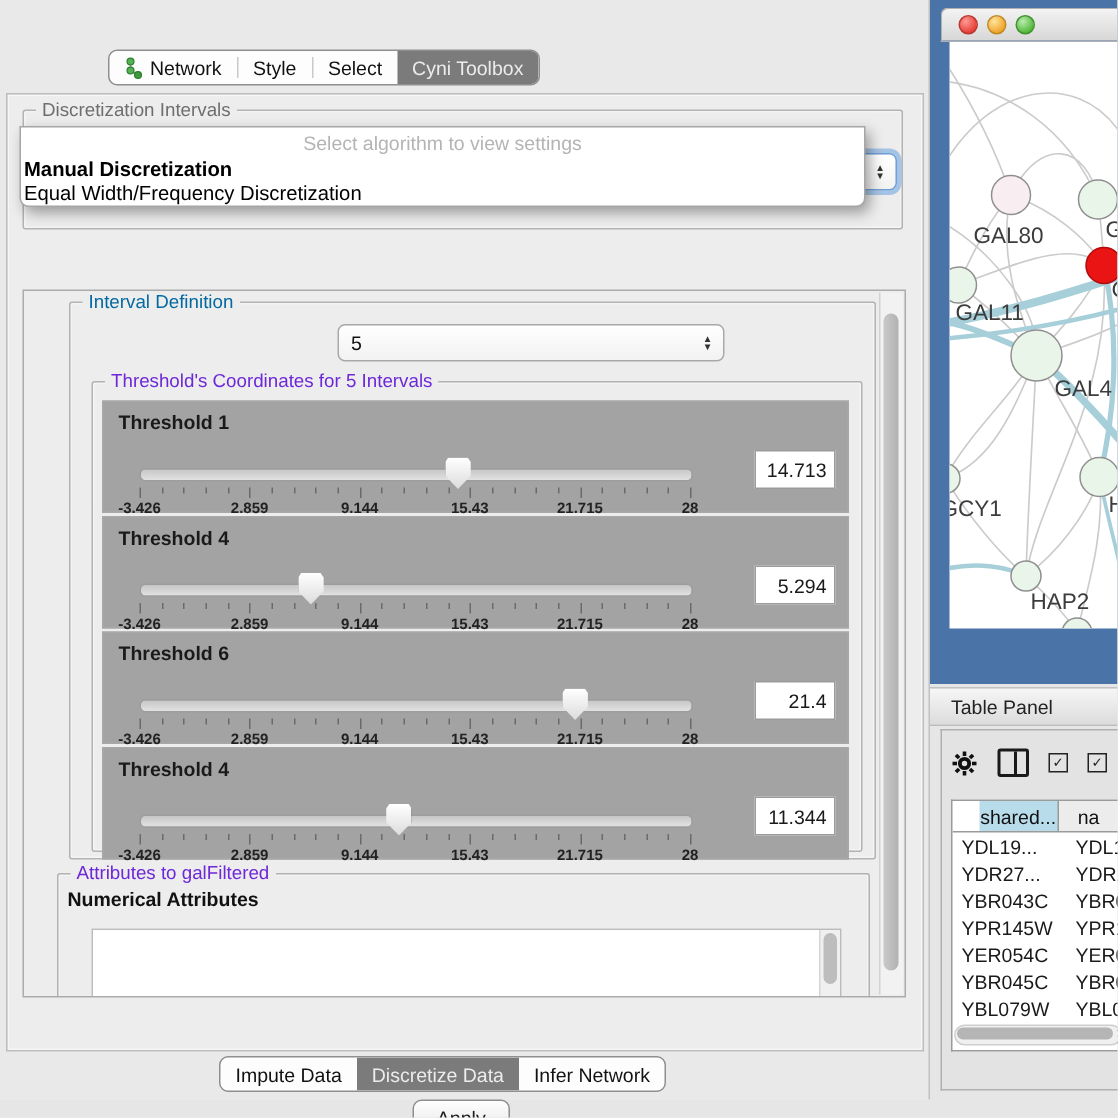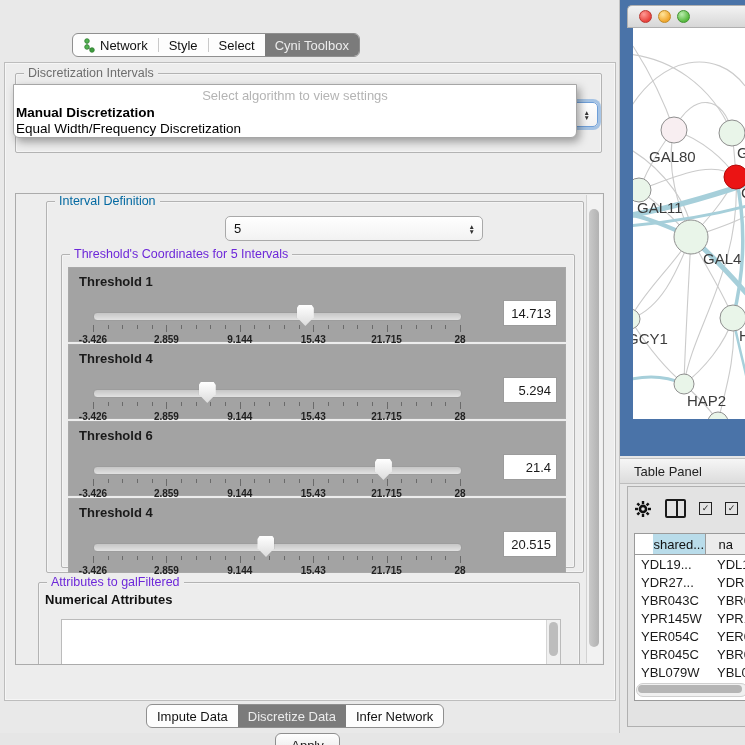--- a/index.html
+++ b/index.html
@@ -335,21 +335,21 @@
                   <div class="thr-ticklabels">
                     <span class="tick-label" style="left: 0%;">-3.426</span>
                     <span class="tick-label" style="left: 20%;">2.859</span>
                     <span class="tick-label" style="left: 40%;">9.144</span>
                     <span class="tick-label" style="left: 60%;">15.43</span>
                     <span class="tick-label" style="left: 80%;">21.715</span>
                     <span class="tick-label" style="left: 100%;">28</span>
                   </div>
                   <div class="thr-thumb" style="left: 46.9993%;"></div>
                 </div>
-                <div class="thr-value">20.515</div>
+                <div class="thr-value">11.344</div>
               </div>
             </div>
         </div>
       </div>
 
       <div class="groupbox" style="left:22px;top:388px;width:540px;height:110px;">
         <span class="legend blue">Attributes to galFiltered</span>
         <span class="abs bold-label" style="left:6px;top:9px;">Numerical Attributes</span>
         <div class="attr-list">
           <div class="attr-vscroll">

